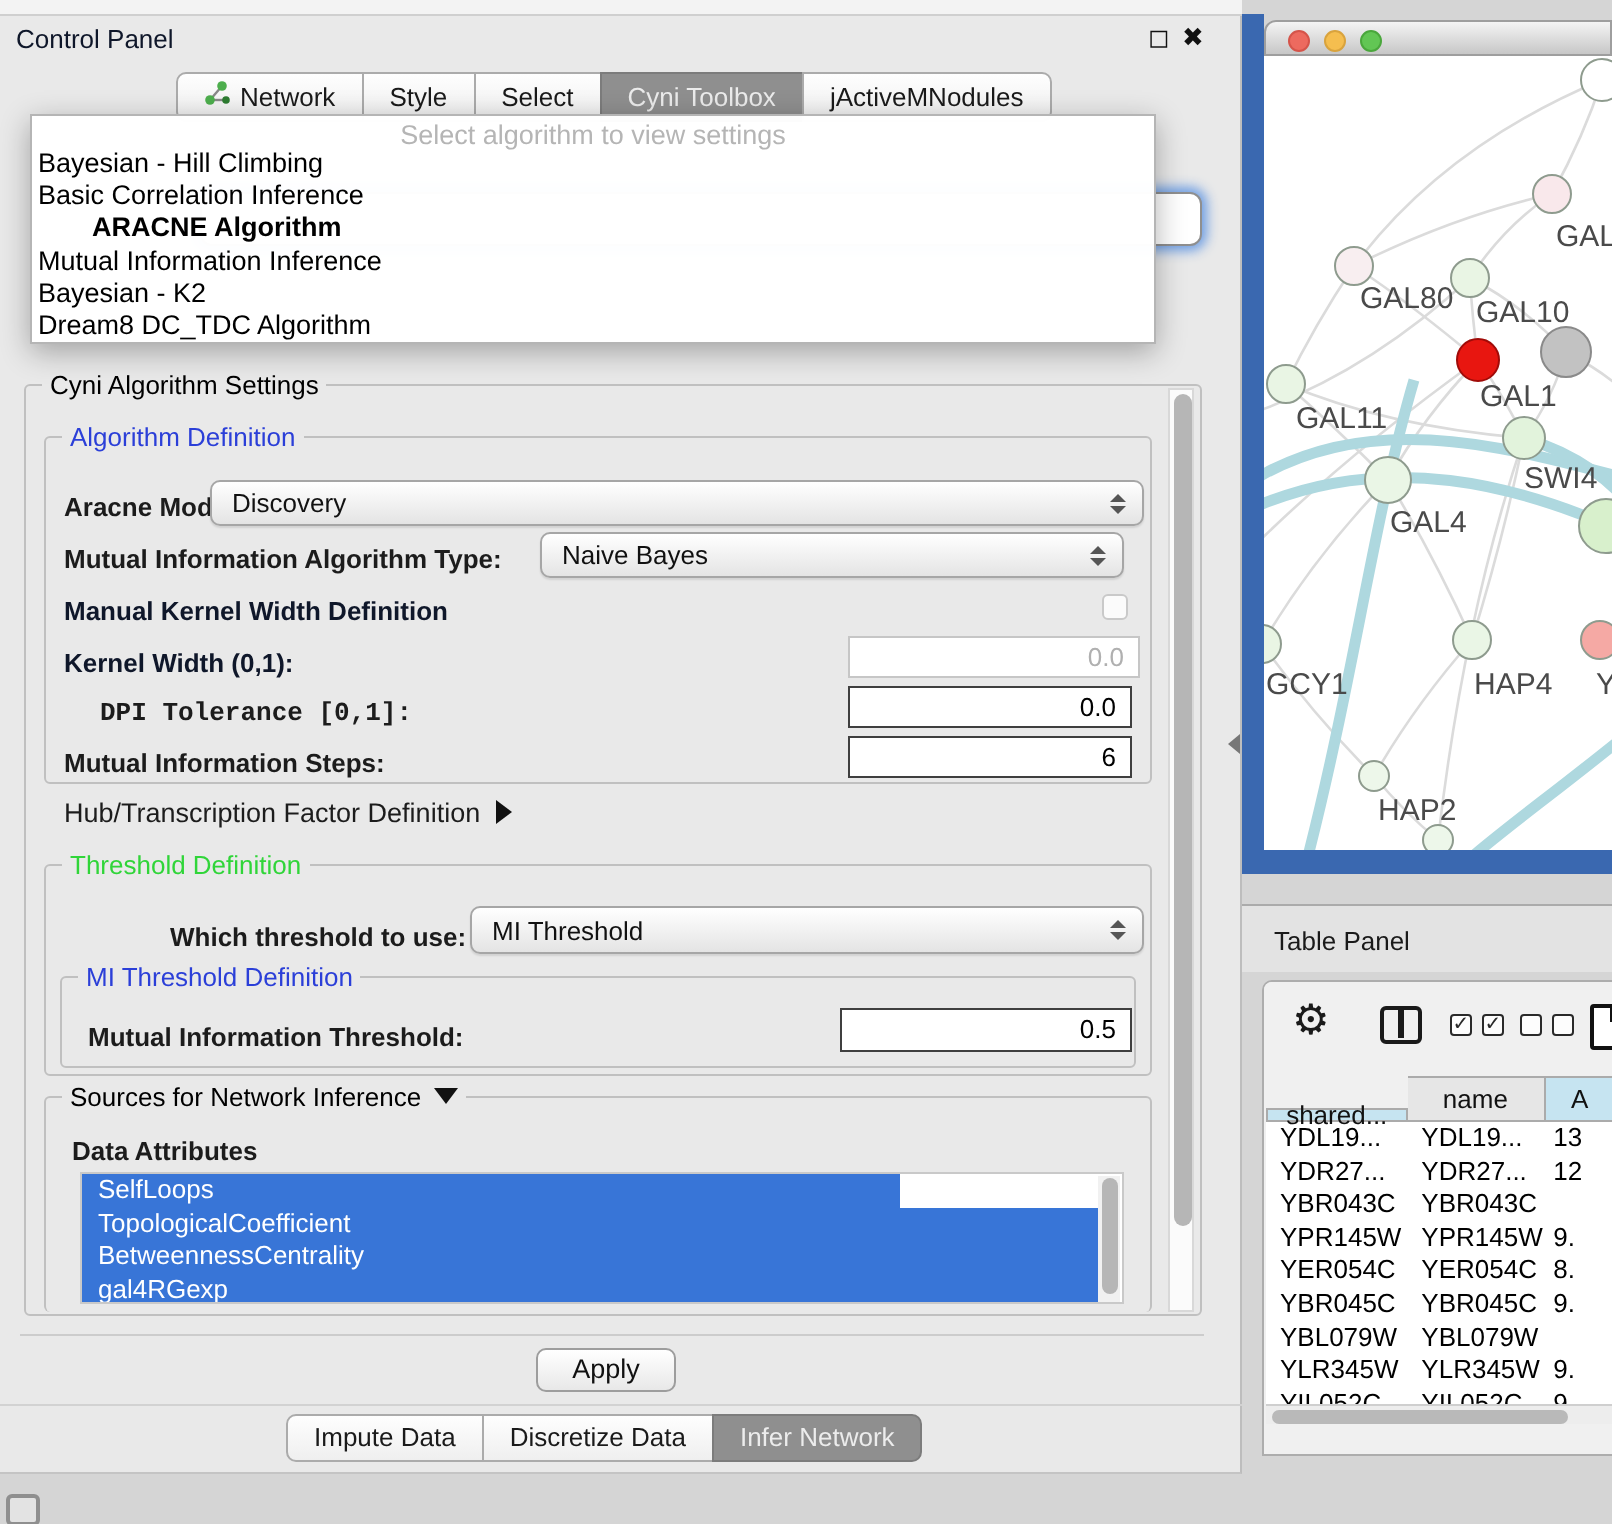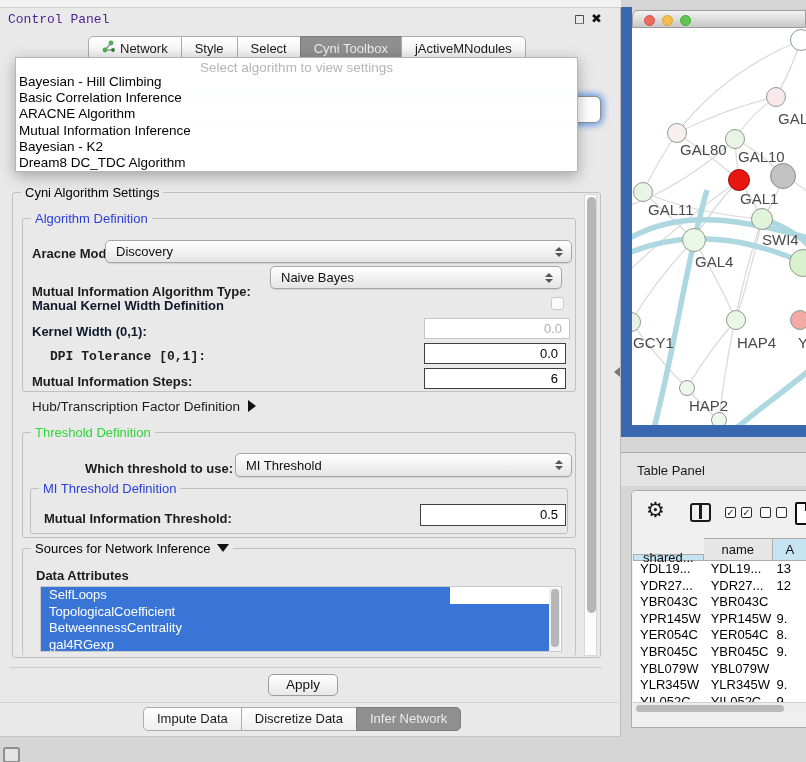--- a/index.html
+++ b/index.html
@@ -4,21 +4,21 @@
 <style>
   * { margin:0; padding:0; box-sizing:border-box; }
   html,body { width:806px; height:762px; }
   body { font-family:"Liberation Sans","DejaVu Sans",sans-serif; background:#D5D5D5; position:relative; overflow:hidden; }
   .abs { position:absolute; }
 
   
   #control-panel { left:0; top:0; width:621px; height:737px; background:#E9E9E9;
     border-right:1px solid #BDBDBD; border-bottom:1px solid #C4C4C4; }
   #top-strip { left:0; top:0; width:621px; height:8px; background:#F3F3F3; border-bottom:1px solid #CFCFCF; }
-  #cp-title { left:8px; top:12px; font-size:13px; color:#4c1d95;font-family:Liberation Mono, monospace; }
+  #cp-title { left:8px; top:12px; font-size:13px; color:#0f172a; }
   .cp-btn { top:11px; font-size:13px; color:#111; font-weight:bold; cursor:default; }
 
   .seg-row { display:flex; }
   .seg { border:1px solid #ABABAB; margin-left:-1px; background:linear-gradient(#FEFEFE,#EFEFEF);
     font-size:13px; color:#1A1A1A; padding:3px 13px 4px 13px; white-space:nowrap; display:flex; align-items:center; gap:5px;}
   .seg:first-child { border-radius:5px 0 0 5px; margin-left:0; }
   .seg:last-child { border-radius:0 5px 5px 0; }
   .seg.sel { background:#8F8F8F; color:#ECECEC; border-color:#7C7C7C; }
 
   
@@ -42,21 +42,21 @@
   .tfield.dis { border:1px solid #C6C6C6; color:#B0B0B0; }
 
   .vscroll { position:absolute; background:#FBFBFB; border:1px solid #D8D8D8; }
   .vthumb { position:absolute; background:#B6B6B6; border-radius:6px; }
 
   
   #algo-popup { left:15px; top:57px; width:563px; height:115px; background:rgba(255,255,255,0.98);
     border:1px solid #B5B5B5; box-shadow:0 4px 14px rgba(0,0,0,.3); z-index:60; }
   #algo-popup .prompt { text-align:center; color:#B5B5B5; font-size:13.5px; padding-top:2px; height:16px; }
   #algo-popup .item { font-size:13.5px; color:#000; padding-left:3px; line-height:16.2px; white-space:nowrap; }
-  #algo-popup .item.bold { font-weight:normal; }
+  #algo-popup .item.bold { font-weight:bold;margin-left:27px; }
 
   #hidden-combo { left:100px; top:96px; width:501px; height:27px; border-radius:6px; background:#FFF;
     border:1px solid #8F8F8F; box-shadow:0 0 6px 2.5px rgba(96,150,226,.9); z-index:40; }
 
   
   #attr-list { left:40px; top:586px; width:522px; height:66px; background:#FFF; border:1px solid #C9C9C9; overflow:hidden; z-index:5;}
   #attr-list .row { height:16.5px; font-size:13px; color:#FFF; padding-left:8px; line-height:16.5px; }
   #attr-list .vscroll { right:1px; top:1px; width:11px; height:63px; border:none; background:#F1F1F1; }
   #attr-list .vthumb { left:1.5px; top:1px; width:8px; height:58px; }
 
@@ -158,21 +158,21 @@
     <span class="group-label lbl-blue">Algorithm Definition</span>
   </div>
   <div class="blabel" style="left:32px; top:246px;">Aracne Mode:</div>
   <div class="combo" style="left:105px; top:240px; width:467px; height:23px;">
     <span>Discovery</span>
     <span class="arrows">
         <span class="tri-up"></span>
         <span class="tri-dn"></span>
       </span>
   </div>
-  <div class="blabel" style="left:32px; top:272px;margin-top:12px;">Mutual Information Algorithm Type:</div>
+  <div class="blabel" style="left:32px; top:272px;">Mutual Information Algorithm Type:</div>
   <div class="combo" style="left:270px; top:266px; width:292px; height:23px;">
     <span>Naive Bayes</span>
     <span class="arrows">
         <span class="tri-up"></span>
         <span class="tri-dn"></span>
       </span>
   </div>
   <div class="glabel" style="left:32px; top:298px;">Manual Kernel Width Definition</div>
   <div class="abs" style="left:551px; top:297px; width:13px; height:13px; border:1px solid #C9C9C9; border-radius:3px; background:#FBFBFB;"></div>
   <div class="glabel" style="left:32px; top:324px; font-weight:bold;">Kernel Width (0,1):</div>

